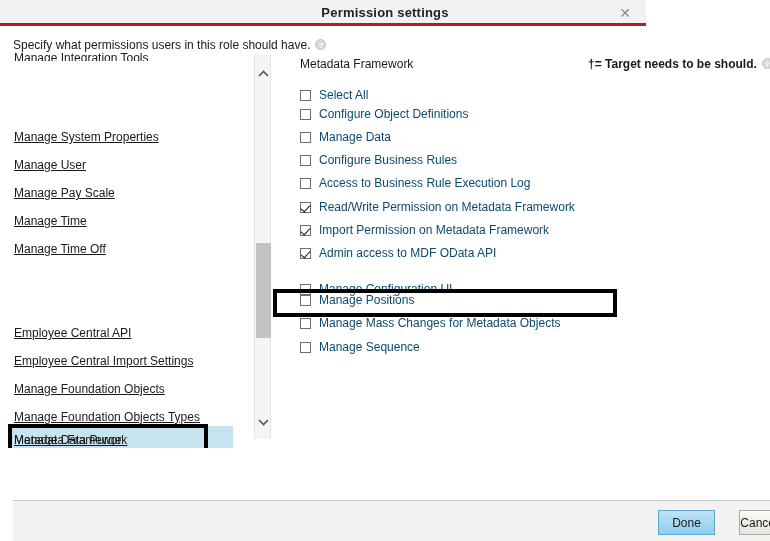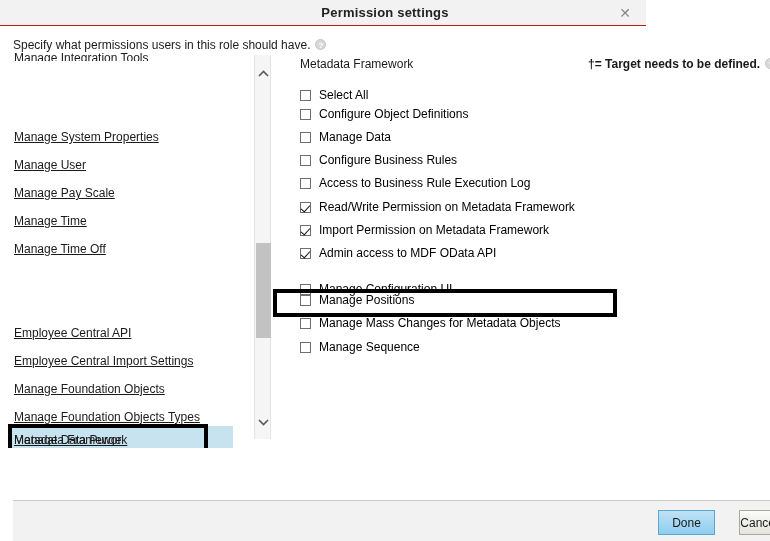--- a/index.html
+++ b/index.html
@@ -9,21 +9,21 @@
     font-family:"Liberation Sans", sans-serif;
     font-size:12px;color:#1a1a1a;
     -webkit-font-smoothing:antialiased;
   }
   .dialog{position:relative;width:770px;height:541px;background:#ffffff;box-sizing:border-box;}
 
   
   .titlebar{
     position:absolute;left:0;top:0;width:646px;height:26px;
     background:#f2f2f2;
-    border-bottom:1px solid #b91c1c;
+    border-bottom:3px solid #b91c1c;
     box-sizing:border-box;
   }
   .title-text{
     position:absolute;left:0;top:5px;width:770px;text-align:center;
     font-size:13px;font-weight:bold;color:#222;letter-spacing:.2px;
   }
   .close-icon{
     position:absolute;right:12px;top:4px;width:18px;height:18px;
     line-height:18px;text-align:center;font-size:14px;color:#8a8a8a;
     cursor:pointer;
@@ -105,21 +105,21 @@
   .cb{
     width:11px;height:11px;border:1px solid #6e6e6e;background:#ffffff;
     box-sizing:border-box;margin-right:8px;position:relative;flex:none;
     cursor:pointer;
   }
   .cb.checked::after{
     content:"";position:absolute;left:2px;top:0px;
     width:4px;height:8px;border:solid #111;border-width:0 1.6px 1.6px 0;
     transform:rotate(42deg);
   }
-  .cb-label{font-size:12px;color:#000000;}
+  .cb-label{font-size:12px;color:#0c4a6e;}
   .annot-box-right{
     position:absolute;left:-3px;top:237px;width:344px;height:28px;
     border:4px solid #000000;box-sizing:border-box;background:transparent;
   }
 
   
   .footer{
     position:absolute;left:0;top:500px;width:770px;height:41px;
     background:#f2f2f2;border-top:1px solid #c9c9c9;box-sizing:border-box;margin-left:13px;
   }
@@ -186,21 +186,21 @@
       <div class="sb-arrow down">
         <svg width="11" height="8" viewBox="0 0 11 8">
             <polyline points="1,2 5.5,6.5 10,2" fill="none" stroke="#5a5a5a" stroke-width="1.7"></polyline>
           </svg>
       </div>
     </div>
 
     <div class="right-pane">
       <div class="rp-header">Metadata Framework</div>
       <div class="rp-note">
-        <span>†= Target needs to be defined.</span><span class="help-icon">?</span>
+        <span>†= Target needs to be should.</span><span class="help-icon">?</span>
       </div>
 
       <div class="cb-row" style="top:34px;">
         <span class="cb"></span>
         <span class="cb-label">Select All</span>
       </div>
       <div class="cb-row" style="top:53px;">
         <span class="cb"></span>
         <span class="cb-label">Configure Object Definitions</span>
       </div>

